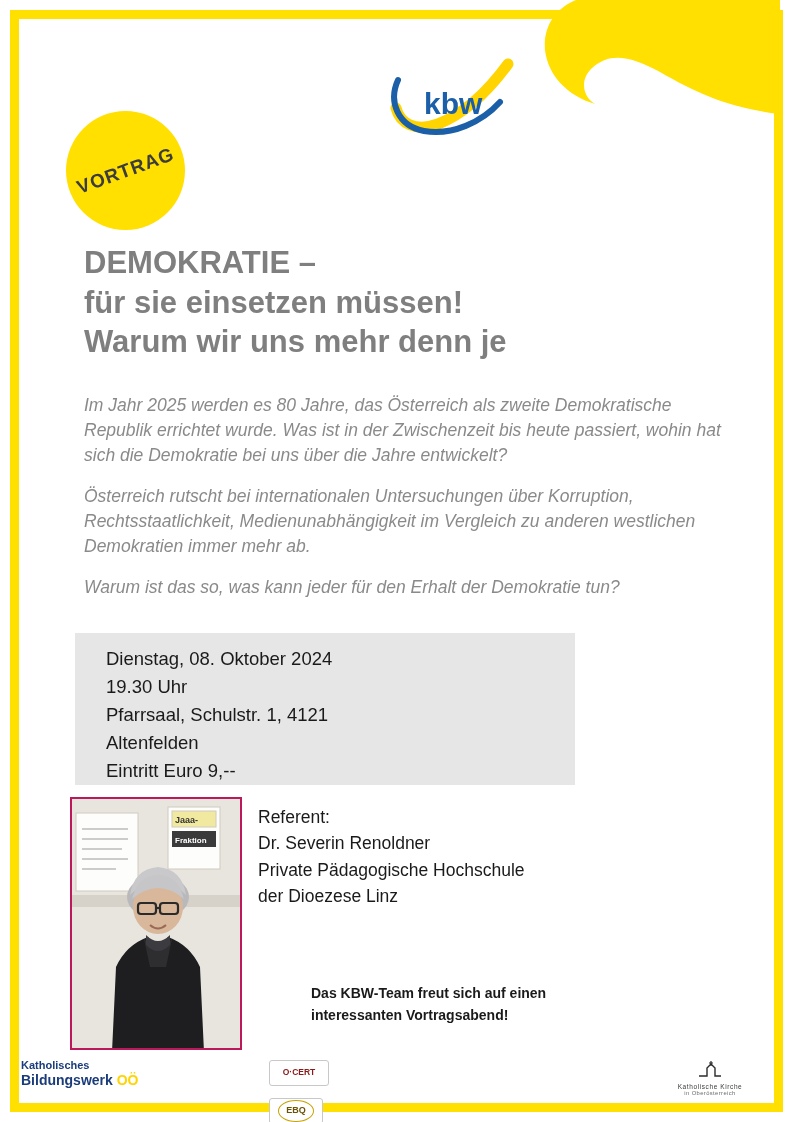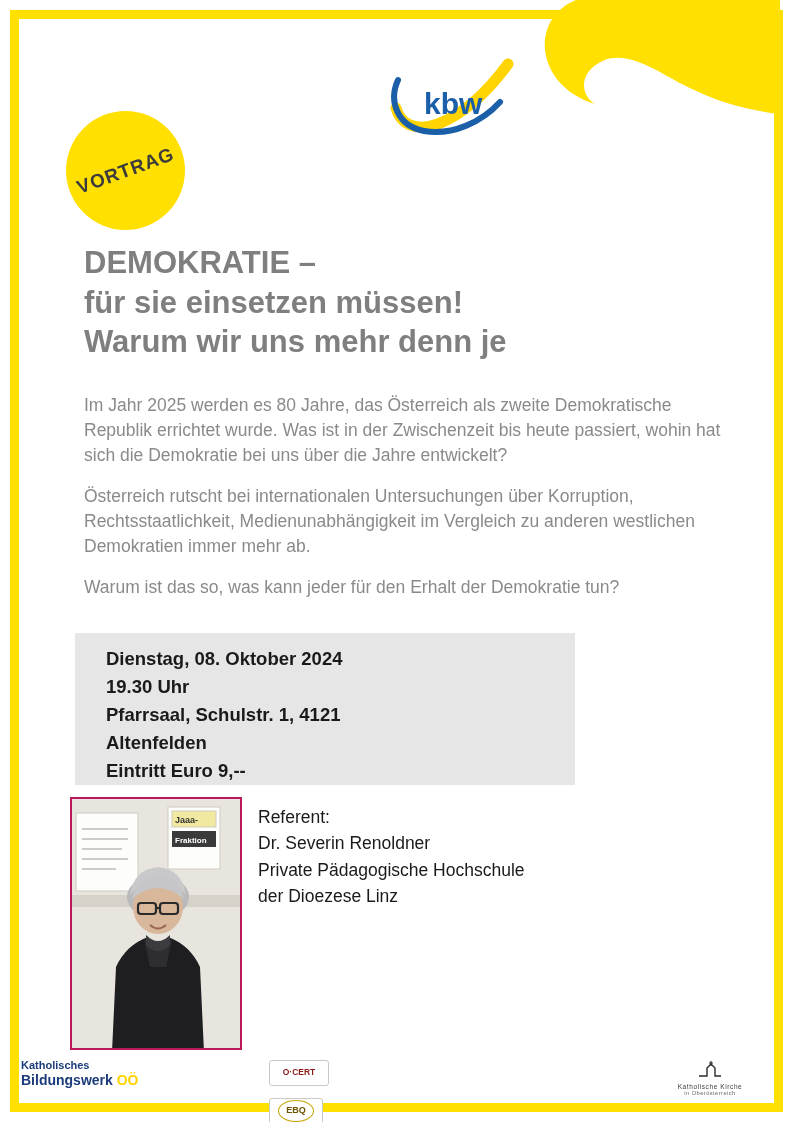--- a/index.html
+++ b/index.html
@@ -100,40 +100,41 @@
   }
 
   
   .body-text {
     position: absolute;
     left: 84px;
     top: 393px;
     width: 660px;
     color: #8a8a8a;
     font-size: 17.5px;
+    font-style: italic;
     line-height: 1.43;
   }
   .body-text p {
     margin: 0 0 16px 0;
   }
   .body-text p:last-child { margin-bottom: 0; }
 
   
   .info-box {
     position: absolute;
     left: 75px;
     top: 633px;
     width: 500px;
     height: 152px;
     background: #e6e6e6;
   }
   .info-box-inner {
     padding: 12px 0 0 31px;
     font-size: 18.5px;
-    font-weight: bold;
+    font-weight: normal;
     color: #1a1a1a;
     line-height: 1.52;
   }
   .info-box-inner div { white-space: nowrap; }
 
   
   .photo {
     position: absolute;
     left: 70px;
     top: 797px;
@@ -343,20 +344,24 @@
     </svg>
   </div>
 
   <div class="referent">
     <div>Referent:</div>
     <div>Dr. Severin Renoldner</div>
     <div>Private Pädagogische Hochschule</div>
     <div>der Dioezese Linz</div>
   </div>
 
+  <div class="closing">
+    <div>Das KBW-Team freut sich auf einen</div>
+    <div>interessanten Vortragsabend!</div>
+  </div>
 
   <div class="footer">
 
     <div class="footer-kbw">
       <div class="l1">Katholisches</div>
       <div class="l2">
         <span>Bildungswerk </span><span class="oe">OÖ</span>
       </div>
     </div>
 

